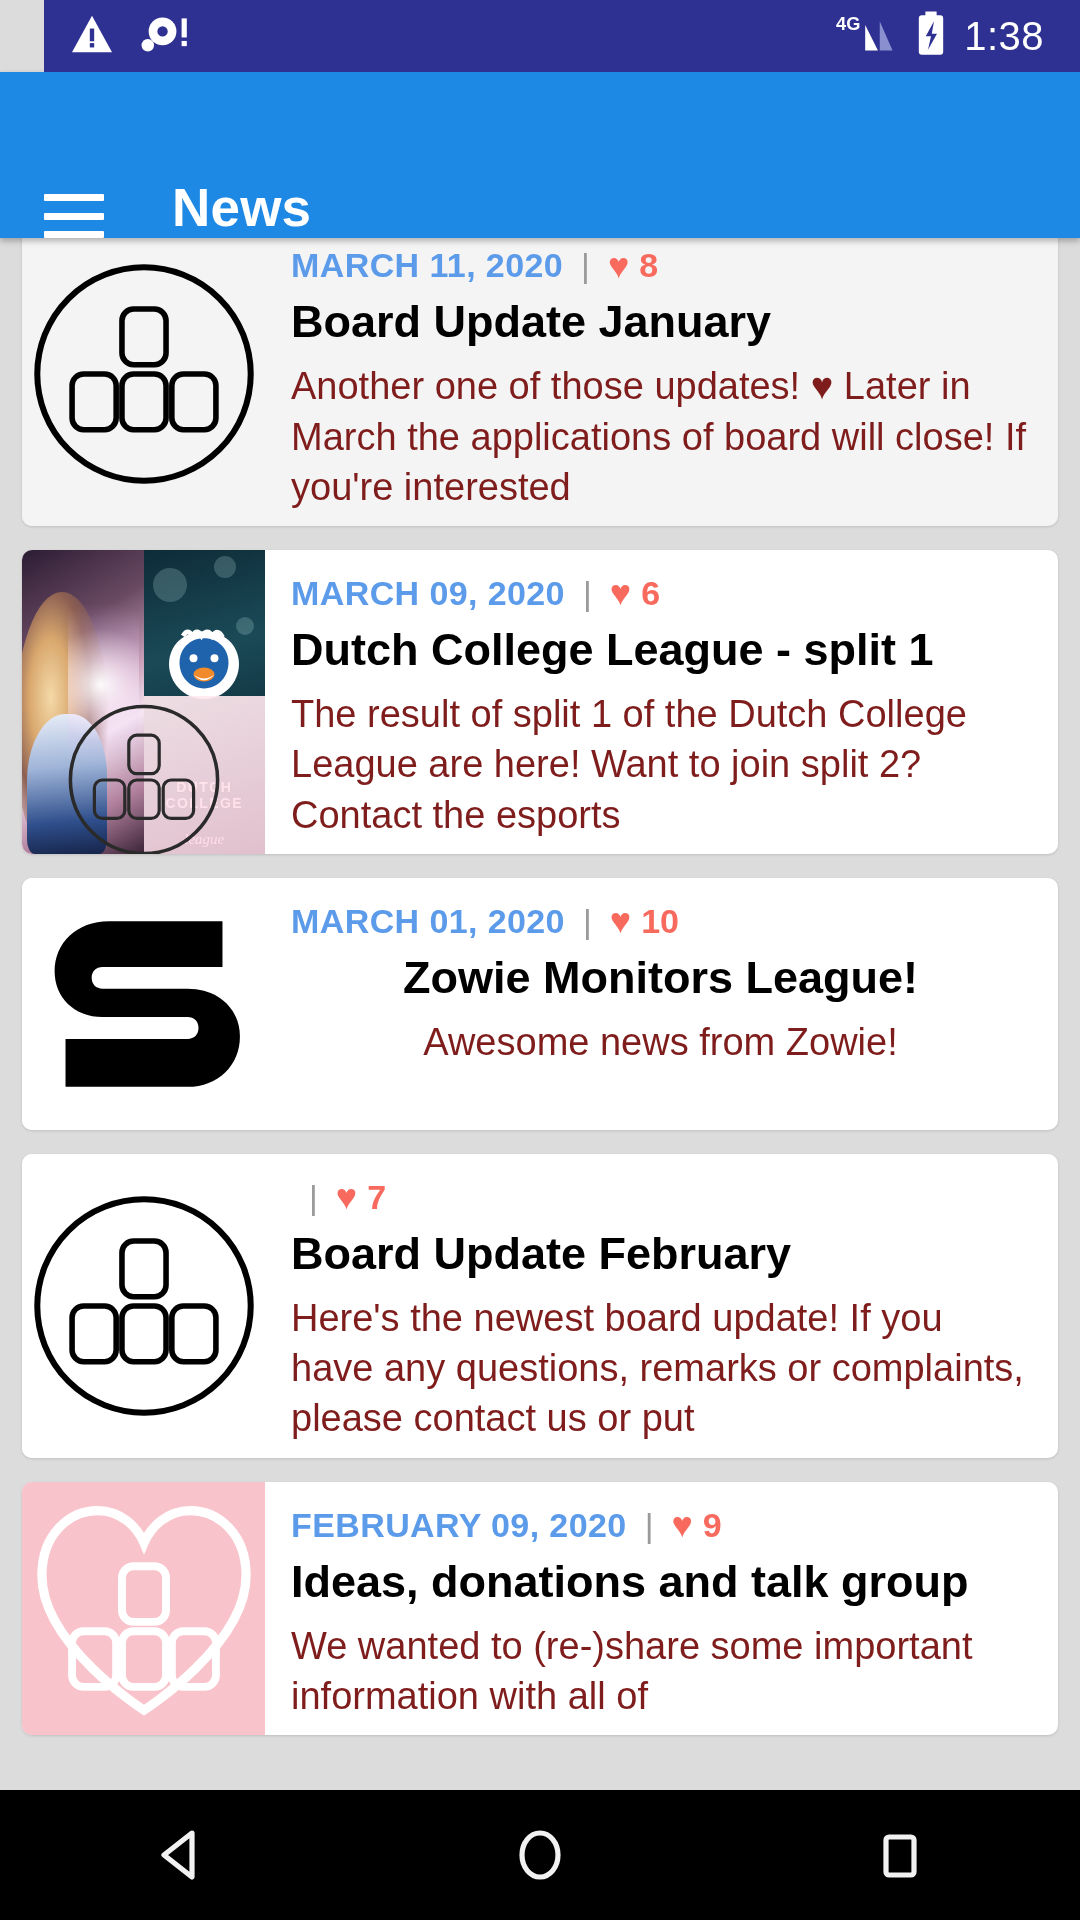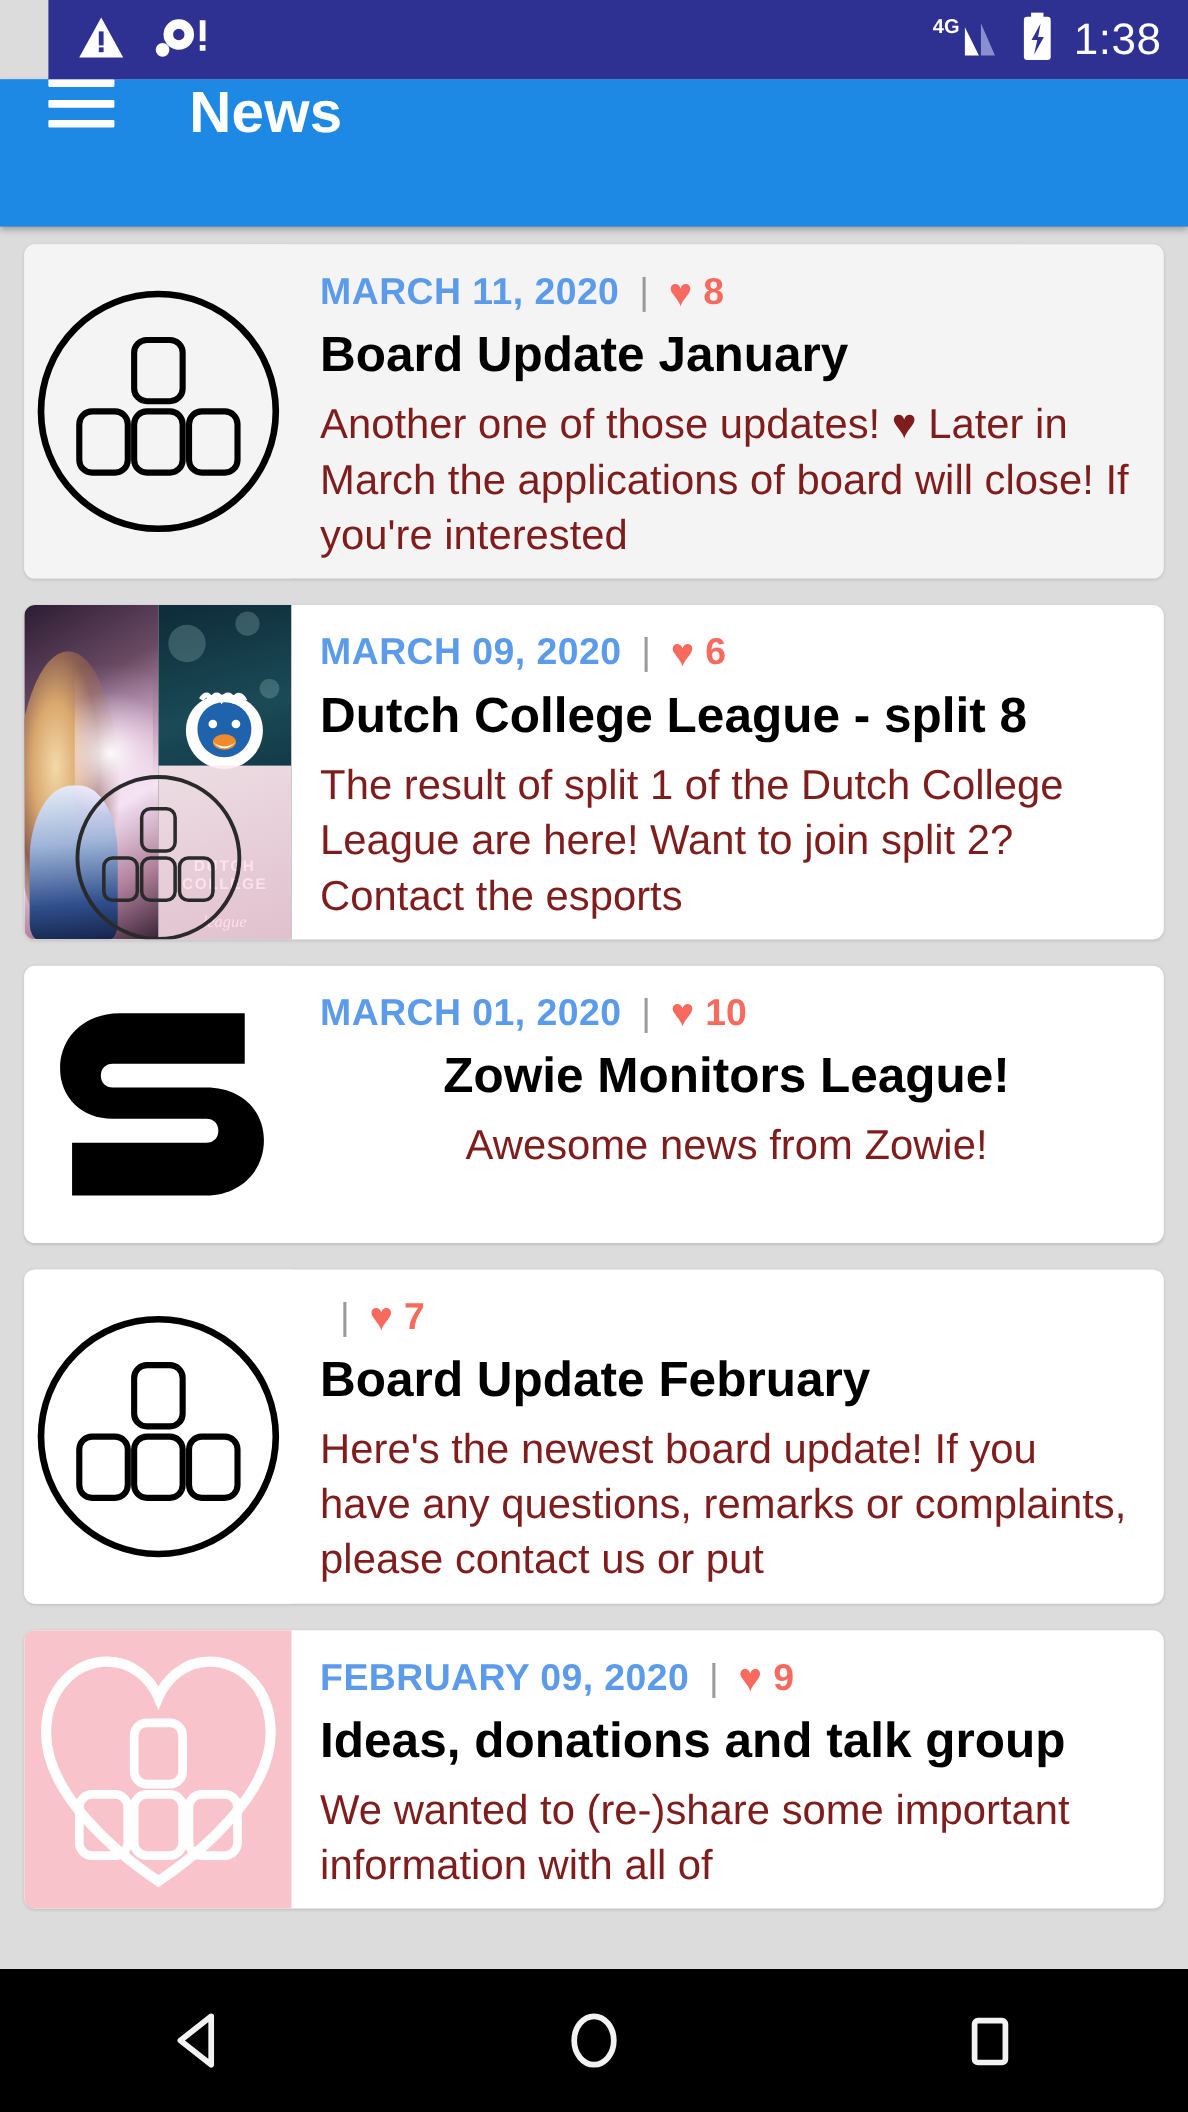--- a/index.html
+++ b/index.html
@@ -8,30 +8,30 @@
     background:#d8d8d8;
     font-family:"Liberation Sans", sans-serif;
     overflow:hidden;
   }
   #screen{ width:1080px; height:1920px; position:relative; background:#dcdcdc; }
 
   
   .status-bar{
     height:72px; background:#2e3192;
     display:flex; align-items:center; justify-content:space-between;
-    padding:0 24px 0 26px; position:relative; z-index:5;margin-left:44px;
+    padding:0 36px 0 26px; position:relative; z-index:5;margin-left:44px;
   }
   .status-left{ display:flex; align-items:center; gap:26px; }
   .status-right{ display:flex; align-items:center; gap:18px; }
   .sb-time{ color:#fff; font-size:40px; letter-spacing:0.5px; font-weight:400; }
 
   
   .app-bar{
-    height:134px; background:#1e88e5;
-    display:flex; align-items:flex-start; padding-left:44px;
+    height:166px; background:#1e88e5;
+    display:flex; align-items:flex-end; padding-left:44px;
     box-shadow:0 3px 6px rgba(0,0,0,0.28);
     position:relative; z-index:4;
   }
   .hamburger{ width:60px; height:44px; display:flex; flex-direction:column;
                justify-content:space-between; cursor:pointer; }
   .hamburger span{ display:block; height:7px; background:#fff; border-radius:1px; }
   .app-title{ color:#fff; font-size:53px; font-weight:700; margin-left:68px;
               letter-spacing:0.2px; }
 
   
@@ -244,21 +244,21 @@
       </div>
       <div class="body">
         <div class="meta">
           <span class="date">MARCH 09, 2020</span>
           <span class="sep">|</span>
           <span class="likes">
             <span class="heart-red">♥</span>
             <span class="like-count">6</span>
           </span>
         </div>
-        <div class="title">Dutch College League - split 8</div>
+        <div class="title">Dutch College League - split 1</div>
         <div class="excerpt">The result of split 1 of the Dutch College League are here! Want to join split 2? Contact the esports</div>
       </div>
     </div>
 
     <div class="card" style="min-height:252px;text-align:center;">
       <div class="thumb white">
         <svg class="zowie-svg" viewBox="0 0 100 100">
           <path d="M86 12 H34 C19 12 9 22 9 35 C9 47 18 56 31 56 H70 C73 56 75 58 75 61 C75 64 73 66 70 66 H14 V88 H70
                    C84 88 94 78 94 65 C94 52 84 43 70 43 H31 C28 43 26 41 26 38 C26 35 28 33 31 33 H86 Z" fill="#000"></path>
         </svg>

